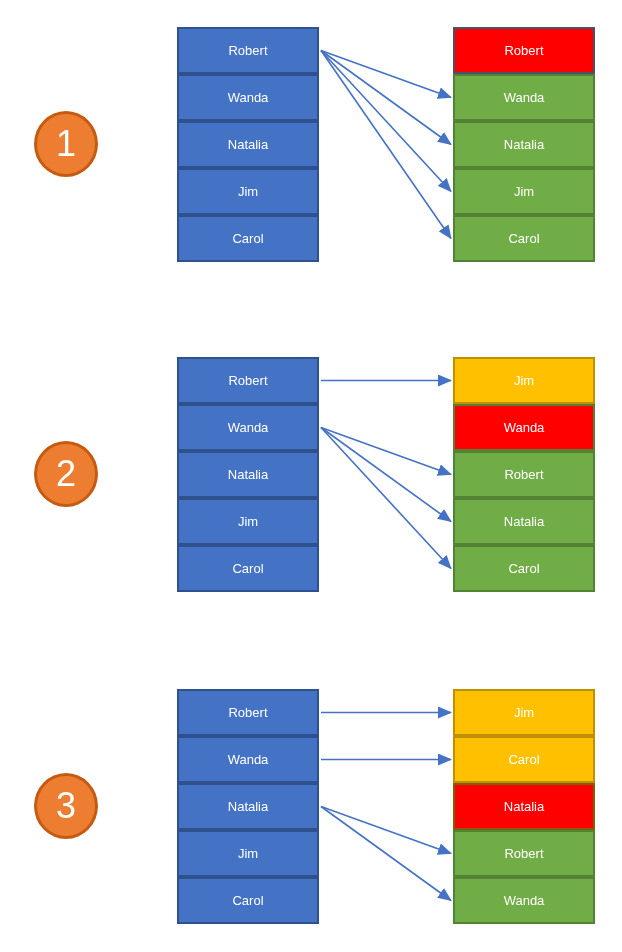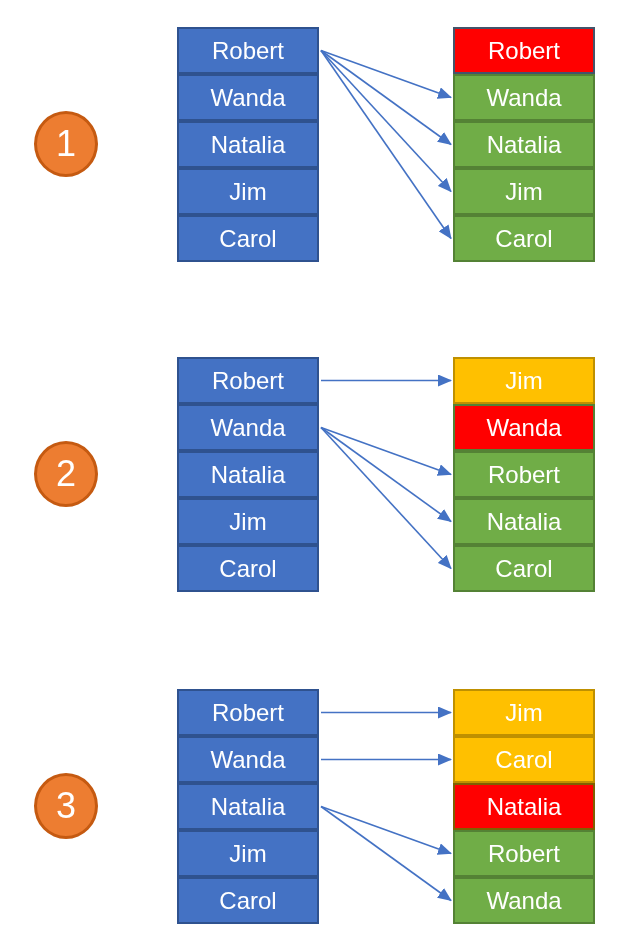--- a/index.html
+++ b/index.html
@@ -42,21 +42,21 @@
   .s1 { top: 27px; }
   .s2 { top: 357px; }
   .s3 { top: 689px; }
   .cell {
     height: 47px;
     box-sizing: border-box;
     border: 2px solid;
     display: flex;
     align-items: center;
     justify-content: center;
-    font-size: 24px;
+    font-size: 13px;
     color: var(--cell-text);
   }
   .cell.blue {
     background: var(--blue-fill);
     border-color: var(--blue-border);
   }
   #arrows {
     position: absolute;
     left: 0;
     top: 0;

